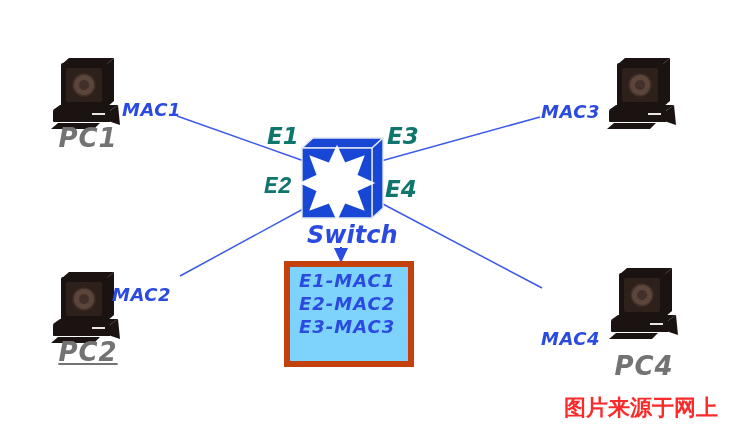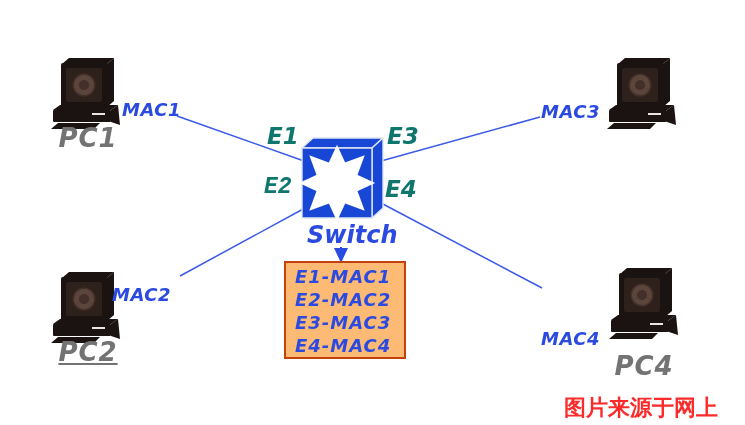--- a/index.html
+++ b/index.html
@@ -23,21 +23,21 @@
   .port-label{
     position:absolute;font-size:23px;font-style:italic;font-weight:600;
     color:#0f766e;white-space:nowrap;
   }
   .switch-label{
     position:absolute;left:296px;top:221px;width:90px;text-align:center;
     font-size:24px;font-style:italic;font-weight:600;color:#2b4ae0;white-space:nowrap;margin-left:11px;
   }
   .mac-table{
     position:absolute;left:284px;top:261px;width:109px;height:92px;
-    border:2px solid #c2410c;background:#fdba74;
+    border:6px solid #c2410c;background:#7dd3fc;
     padding:2px 0 0 9px;box-sizing:content-box;
   }
   .mac-table-row{
     font-size:18px;font-style:italic;font-weight:600;color:#2b4ae0;
     line-height:23px;letter-spacing:1px;white-space:nowrap;
   }
   .watermark{
     position:absolute;left:564px;top:393px;
     font-size:22px;font-weight:700;color:#fc2b2b;white-space:nowrap;
     font-family:"DejaVu Sans","Liberation Sans",sans-serif;
@@ -152,18 +152,17 @@
   <div class="port-label" style="left:264px;top:174px;font-family:Liberation Mono, monospace;">E2</div>
   <div class="port-label" style="left:387px;top:123px;text-align:center;">E3</div>
   <div class="port-label" style="left:385px;top:176px;font-style:italic;">E4</div>
 
   <div class="switch-label">Switch</div>
 
   <div class="mac-table">
     <div class="mac-table-row">E1-MAC1</div>
     <div class="mac-table-row">E2-MAC2</div>
     <div class="mac-table-row">E3-MAC3</div>
-    <div class="mac-table-row">E4-MAC4</div>
   </div>
 
   <div class="watermark">图片来源于网上</div>
 
 </div>
 
 </body></html>

